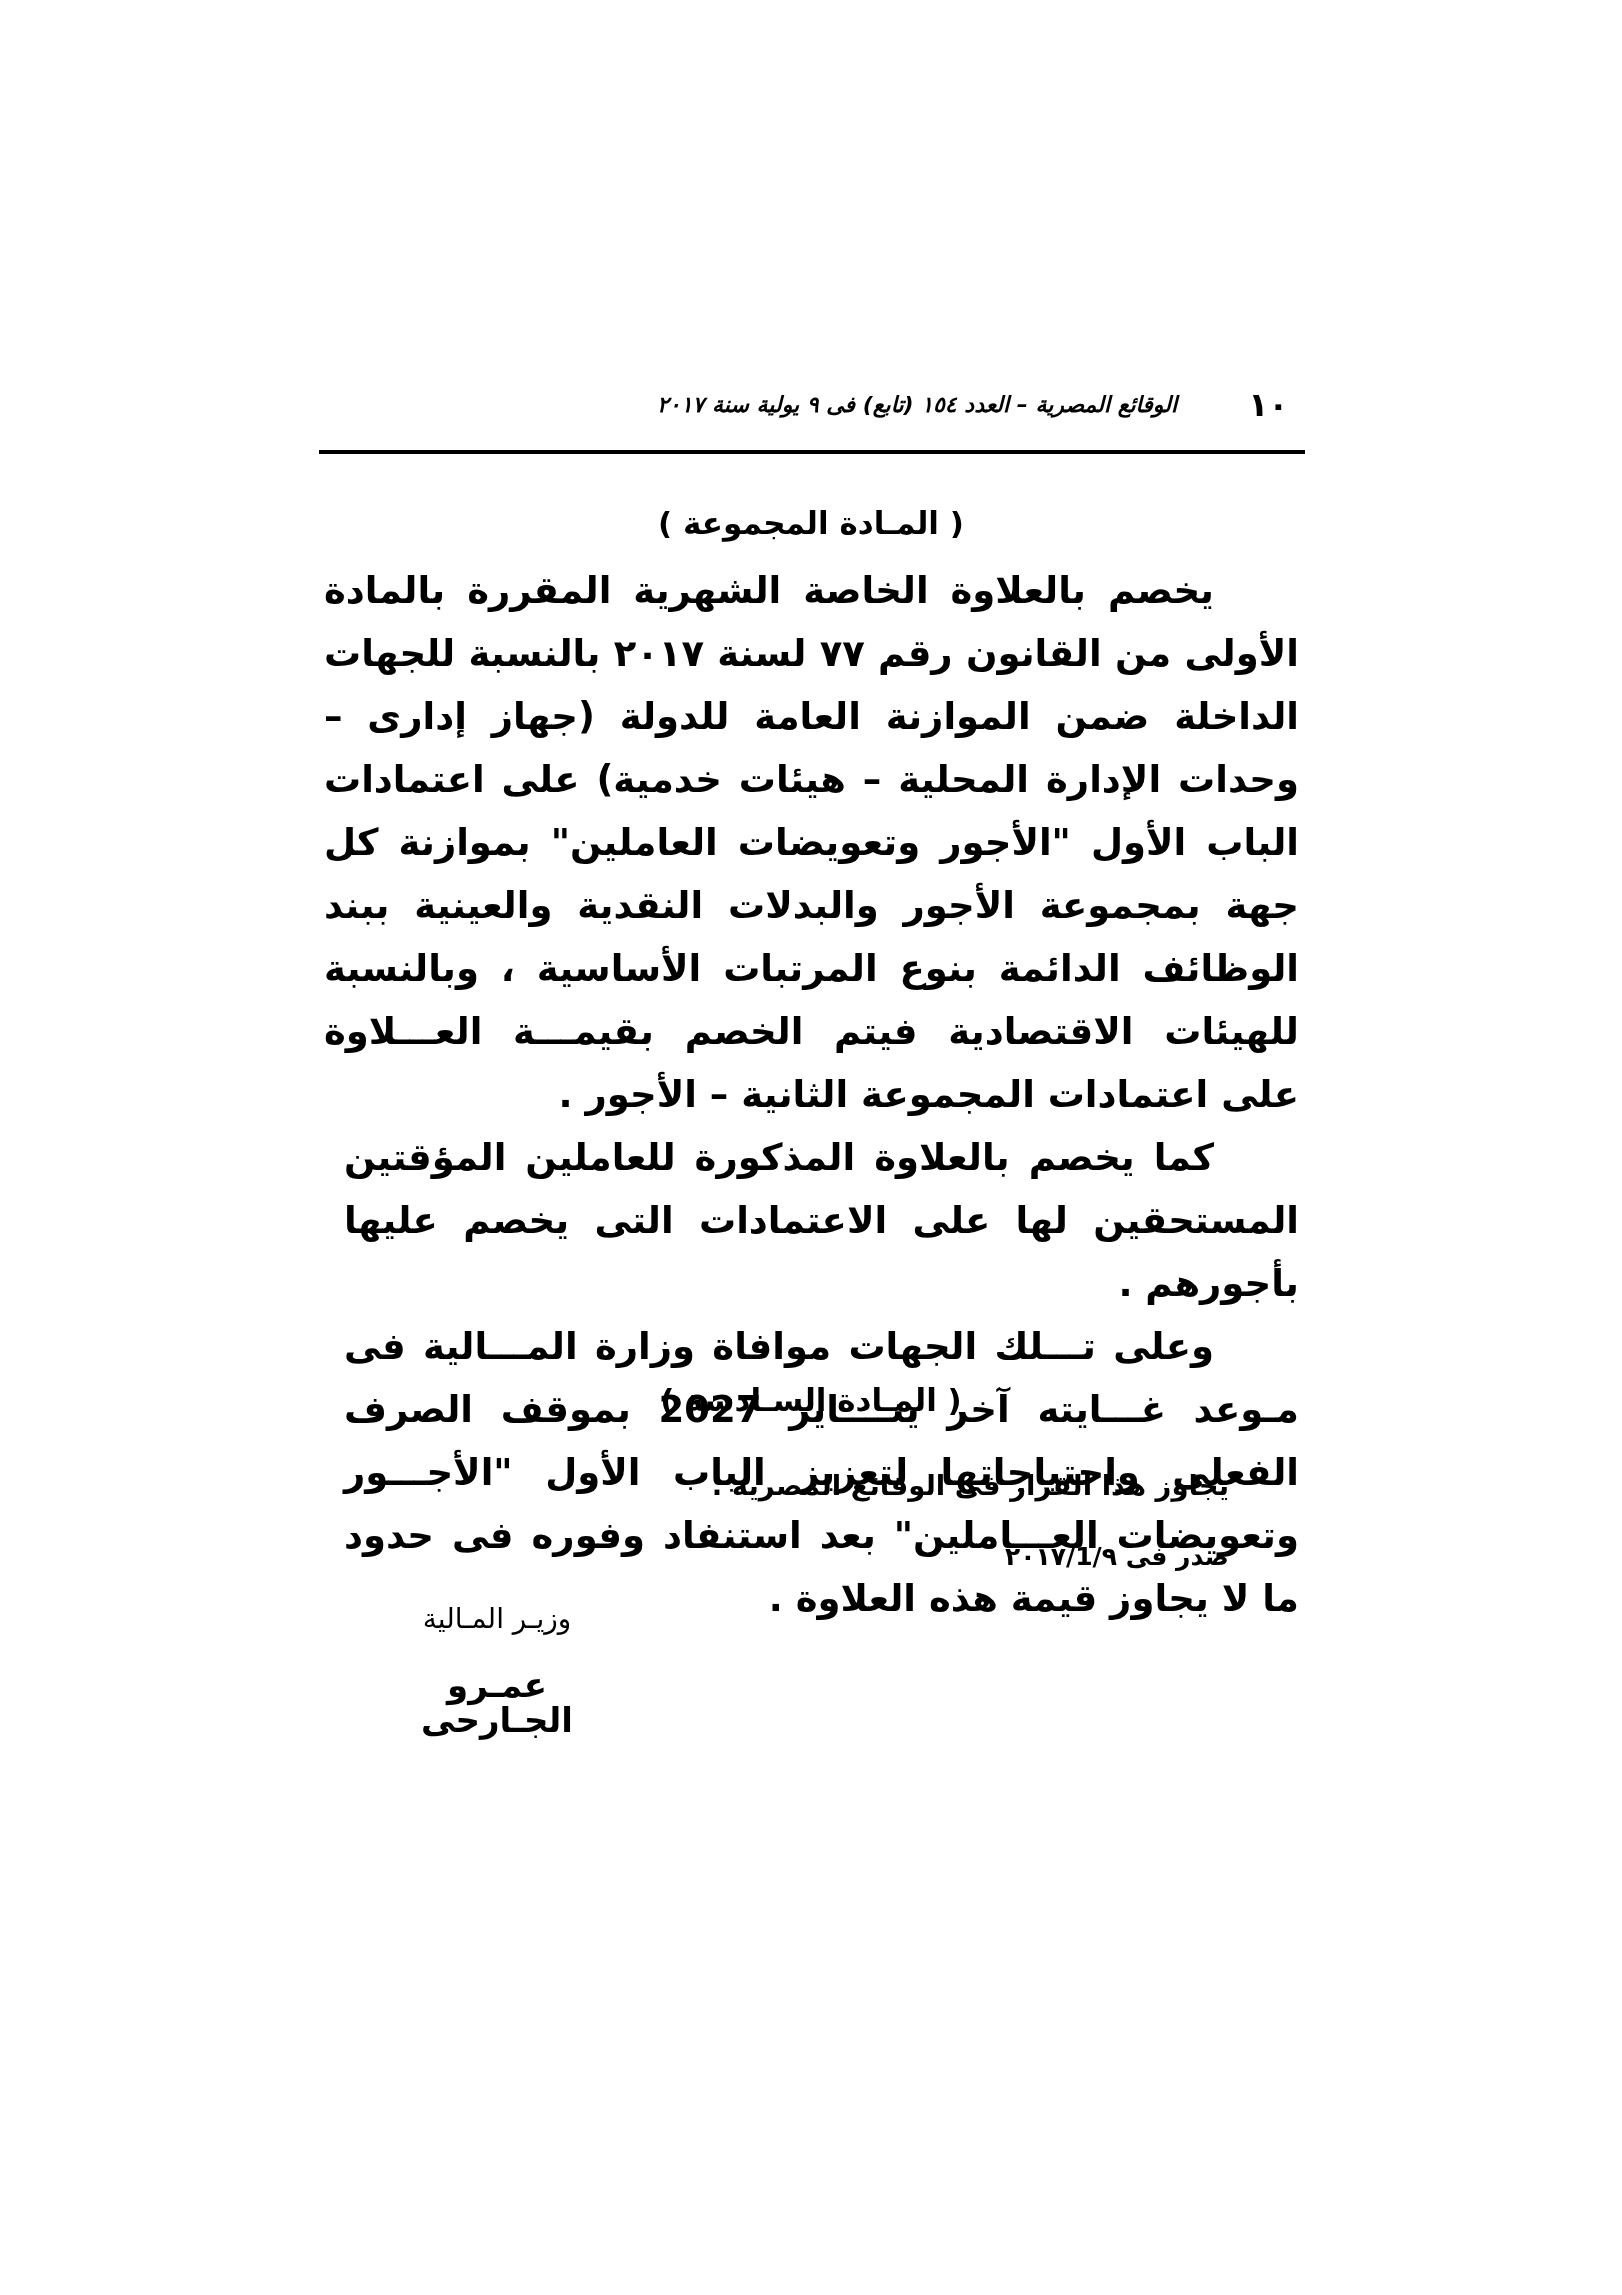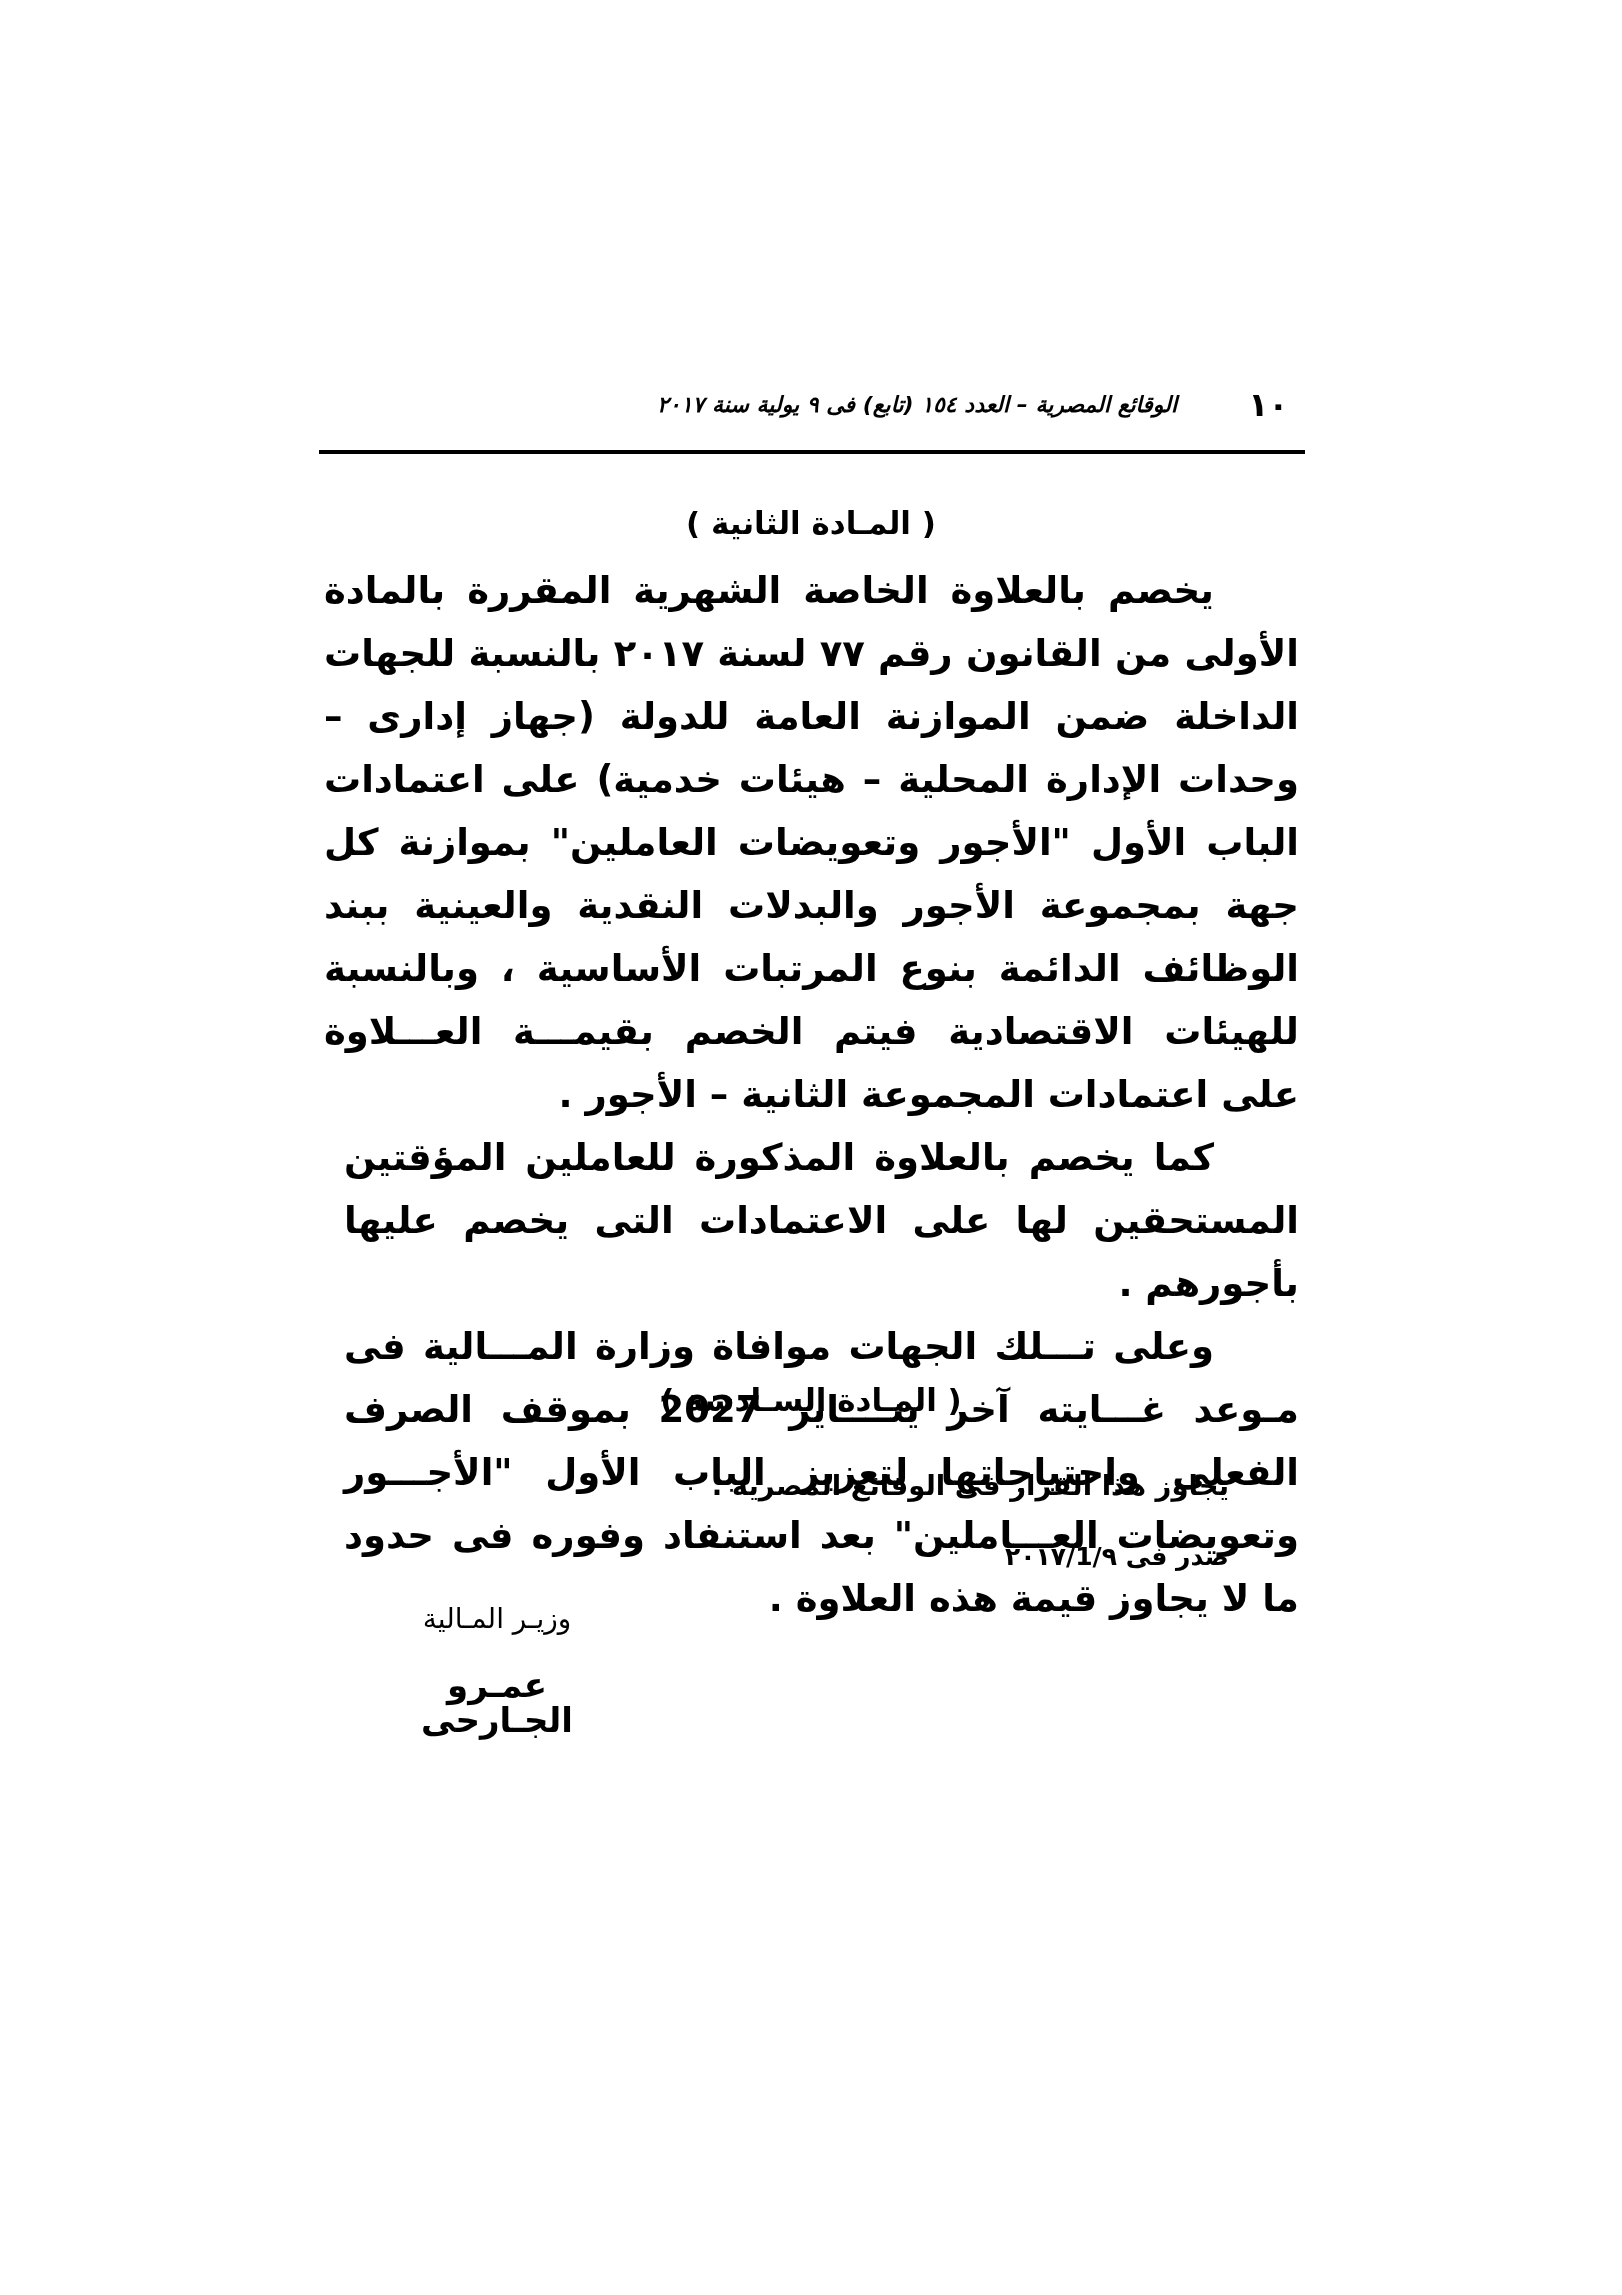--- a/index.html
+++ b/index.html
@@ -113,21 +113,21 @@
 <body>
 
 <div class="page">
 
   <div class="header">
     <span class="page-number">١٠</span>
     <span class="header-title">الوقائع المصرية – العدد ١٥٤ (تابع) فى ٩ يولية سنة ٢٠١٧</span>
   </div>
   <div class="header-rule"></div>
 
-  <div class="article-title" style="top:497px;">( المـادة الثانية )</div>
+  <div class="article-title" style="top:497px;">( المـادة المجموعة )</div>
 
   <div class="body-text" style="top:559px;">
     <p class="para">يخصم بالعلاوة الخاصة الشهرية المقررة بالمادة الأولى من القانون رقم ٧٧ لسنة ٢٠١٧ بالنسبة للجهات الداخلة ضمن الموازنة العامة للدولة (جهاز إدارى – وحدات الإدارة المحلية – هيئات خدمية) على اعتمادات الباب الأول "الأجور وتعويضات العاملين" بموازنة كل جهة بمجموعة الأجور والبدلات النقدية والعينية ببند الوظائف الدائمة بنوع المرتبات الأساسية ، وبالنسبة للهيئات الاقتصادية فيتم الخصم بقيمـــة العـــلاوة على اعتمادات المجموعة الثانية – الأجور .</p>
     <p class="para">كما يخصم بالعلاوة المذكورة للعاملين المؤقتين المستحقين لها على الاعتمادات التى يخصم عليها بأجورهم .</p>
     <p class="para">وعلى تـــلك الجهات موافاة وزارة المـــالية فى مـوعد غـــايته آخر ينــــاير 2027 بموقف الصرف الفعلى واحتياجاتها لتعزيز الباب الأول "الأجـــور وتعويضات العـــاملين" بعد استنفاد وفوره فى حدود ما لا يجاوز قيمة هذه العلاوة .</p>
   </div>
 
   <div class="article-title" style="top:1374px;">( المـادة السـادسة )</div>
 
   <div class="line-right" style="right:393px; top:1459px; line-height:52px;">يجاوز هذا القرار فى الوقائع المصرية .</div>

